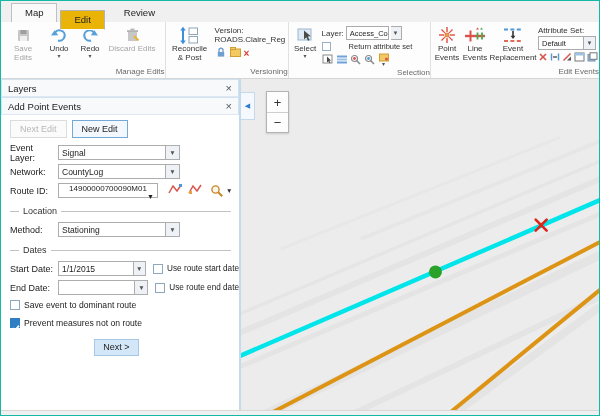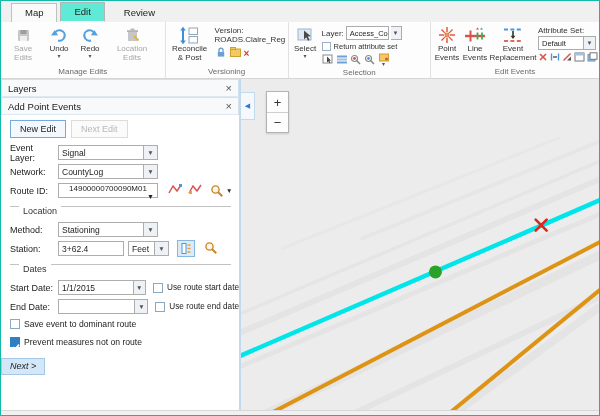--- a/index.html
+++ b/index.html
@@ -3,61 +3,61 @@
 <meta charset="utf-8">
 <style>
   * { box-sizing: border-box; margin:0; padding:0; }
   body { font-family:"Liberation Sans", sans-serif; background:#fff; }
   .root { position:relative; width:600px; height:416px; border:1px solid #14b8a6; background:#fff; overflow:hidden; }
 
   
   .tabstrip { height:21px; background:#f0f0f0; display:flex; align-items:flex-end; padding-left:10px; }
   .tab { font-size:9.5px; color:#222; padding:3px 13px 4px 13px; }
   .tab-map { background:#fafafa; border:1px solid #c0c0c0; border-bottom:none; margin-right:3px; }
-  .tab-edit { background:#5eead4; border:1px solid #b5b5b5; border-bottom:1px solid #fff; position:relative; top:0; }
+  .tab-edit { background:#eab308; border:1px solid #b5b5b5; border-bottom:1px solid #fff; position:relative; top:8px; }
   .tab-review { margin-left:6px; }
 
   
   .ribbon { height:57px; background:#fdfdfd; border-bottom:1px solid #d5d5d5; display:flex; }
   .rgroup { border-right:1px solid #e1e1e1; display:flex; flex-direction:column; height:100%; }
   .gc { flex:1; display:flex; align-items:flex-start; padding:2px 1px 0 3px; }
-  .glbl { text-align:center; font-size:8px; color:#6a6a6a; height:12px; line-height:11px; }
+  .glbl { text-align:right; font-size:8px; color:#6a6a6a; height:12px; line-height:11px; }
   .rbtn { display:flex; flex-direction:column; align-items:center; text-align:center; font-size:8px; color:#333; line-height:8.5px; padding:1px 0; }
   .rbtn .ic { height:20px; display:flex; align-items:center; justify-content:center; }
   .dis { color:#a5a5a5; }
   .caret { font-size:6px; color:#555; line-height:5px; }
   .redx { color:#d83b2f; font-size:10px; font-weight:bold; line-height:9px; }
   .vcol { display:flex; flex-direction:column; font-size:8px; color:#333; line-height:9px; padding-top:2px; }
   .icons-row { display:flex; gap:2px; align-items:center; margin-top:2px; }
   .cmb { height:14px; border:1px solid #ababab; background:#fff; display:flex; align-items:center; padding:0 3px; font-size:7.5px; color:#222; white-space:nowrap; overflow:hidden; }
   .arw { width:12px; height:14px; border:1px solid #ababab; border-left:none; background:#eef2f6; color:#555; font-size:6px; display:flex; align-items:center; justify-content:center; }
-  .chkrow { display:flex; align-items:flex-end; gap:3px; font-size:7.5px; color:#333; margin-top:2px; white-space:nowrap; }
+  .chkrow { display:flex; align-items:flex-end; gap:18px; font-size:7.5px; color:#333; margin-top:2px; white-space:nowrap; }
   .chk { width:9px; height:9px; border:1px solid #9ab0c4; background:#fff; flex:none; }
 
   
   .panel { position:absolute; left:0; top:78px; width:240px; height:333px; background:#fff; border-right:2px solid #c3d9ec; }
   .pbar { height:18px; background:#f7f9fb; border:1px solid #d3e2ef; border-bottom:1px solid #dde8f2; display:flex; align-items:center; padding:0 6px; font-size:9.5px; color:#222; }
   .pbar .x { margin-left:auto; color:#555; font-size:11px; line-height:10px; cursor:default; }
   .pbody { padding:5px 0 0 0; }
   .btnrow { display:flex; gap:5px; margin:0 0 7px 9px; }
   .pbtn { height:18px; padding:0 9px; font-size:9px; display:flex; align-items:center; background:#f2f8fd; border:1px solid #74a9d8; color:#222; }
   .pbtn.off { background:#fbfbfb; border:1px solid #dcdcdc; color:#b8b8b8; }
   .frow { display:flex; align-items:center; margin:0 0 4px 9px; height:15px; font-size:9px; color:#222; }
   .flbl { width:48px; flex:none; }
-  .fbox { width:86px; height:15px; border:1px solid #adadad; background:#fff; display:flex; align-items:center; padding:0 3px; font-size:8.5px; }
+  .fbox { width:108px; height:15px; border:1px solid #adadad; background:#fff; display:flex; align-items:center; padding:0 3px; font-size:8.5px; }
   .farw { width:14px; height:15px; border:1px solid #adadad; border-left:none; background:#eef1f5; color:#555; font-size:6.5px; display:flex; align-items:center; justify-content:center; }
   .inarw { margin-left:auto; color:#222; font-size:7px; }
-  .sect { display:flex; align-items:flex-start; margin:8px 8px 6px 9px; font-size:9px; color:#333; }
+  .sect { display:flex; align-items:center; margin:8px 8px 6px 9px; font-size:9px; color:#333; }
   .sect::before { content:""; width:9px; border-top:1px solid #c2c2c2; margin-right:4px; }
   .sect::after { content:""; flex:1; border-top:1px solid #c2c2c2; margin-left:4px; }
   .ck { width:10px; height:10px; border:1px solid #8fa8bd; background:#fff; flex:none; }
   .ck.on { background:#2f7fc4; border-color:#2f7fc4; }
   .cklbl { font-size:8.2px; color:#222; margin-left:4px; white-space:nowrap; }
   .ckrow { display:flex; align-items:center; margin:0 0 3px 9px; height:11px; }
-  .nextrow { text-align:left; margin:8px 7px 0 0;font-style:italic; }
+  .nextrow { text-align:center; margin:8px 7px 0 0; }
   .nextbtn { display:inline-block; background:#d3e7f8; border:1px solid #a4c8e6; font-size:9px; color:#222; padding:2px 8px 3px 8px; }
   .stbtn { width:18px; height:17px; background:#dcebf8; border:1px solid #86b7e0; display:flex; align-items:center; justify-content:center; margin-left:8px; }
 
   
   .map { position:absolute; left:240px; top:78px; width:359px; height:333px; background:#ececec; overflow:hidden; }
   .map svg.scene { position:absolute; left:0; top:0; }
   .collapse { position:absolute; left:0; top:13px; width:14px; height:28px; background:#f5f9fd; border:1px solid #c3d9ec; border-left:none; display:flex; align-items:center; justify-content:center; font-size:7px; color:#2b7cd3; }
   .zoomctl { position:absolute; left:25px; top:12px; width:23px; border:1px solid #b3b3b3; background:#fdfdfd; box-shadow:0 1px 2px rgba(0,0,0,.15); }
   .zbtn { height:20px; display:flex; align-items:center; justify-content:center; font-size:13px; color:#333; }
   .zbtn + .zbtn { border-top:1px solid #cfcfcf; }
@@ -113,21 +113,21 @@
         </div>
         <div class="rbtn" style="width:50px">
           <span class="ic">
             <svg width="17" height="17">
                 <rect x="4" y="5" width="9" height="9" fill="#c7c7c7"></rect>
                 <rect x="3" y="3.2" width="11" height="1.8" fill="#b3b3b3"></rect>
                 <rect x="6.5" y="1.6" width="4" height="1.6" fill="#b3b3b3"></rect>
                 <line x1="10" y1="9" x2="14.5" y2="13.5" stroke="#e5b52a" stroke-width="2"></line>
               </svg>
           </span>
-          <span class="dis">Location Edits</span>
+          <span class="dis">Discard Edits</span>
         </div>
       </div>
       <div class="glbl">Manage Edits</div>
     </div>
 
     <div class="rgroup" style="width:128px">
       <div class="gc" style="gap:4px">
         <div class="rbtn" style="width:42px">
           <span class="ic">
             <svg width="21" height="19">
@@ -319,22 +319,22 @@
       <span>Layers</span>
       <span class="x">×</span>
     </div>
     <div class="pbar">
       <span>Add Point Events</span>
       <span class="x">×</span>
     </div>
 
     <div class="pbody">
       <div class="btnrow">
+        <div class="pbtn off">Next Edit</div>
         <div class="pbtn">New Edit</div>
-        <div class="pbtn off">Next Edit</div>
       </div>
 
       <div class="frow">
         <span class="flbl">Event Layer:</span>
         <span class="fbox">Signal</span>
         <span class="farw">▼</span>
       </div>
 
       <div class="frow">
         <span class="flbl">Network:</span>
@@ -372,40 +372,20 @@
       <div class="sect">
         <span>Location</span>
       </div>
 
       <div class="frow">
         <span class="flbl">Method:</span>
         <span class="fbox">Stationing</span>
         <span class="farw">▼</span>
       </div>
 
-      <div class="frow">
-        <span class="flbl">Station:</span>
-        <span class="fbox" style="width:66px">3+62.4</span>
-        <span class="fbox" style="width:27px; margin-left:4px;">Feet</span>
-        <span class="farw">▼</span>
-        <span class="stbtn">
-          <svg width="12" height="13">
-              <rect x="2" y="1.5" width="4" height="10" fill="#fff" stroke="#4f97d9"></rect>
-              <line x1="7.5" y1="3" x2="10.5" y2="3" stroke="#e0a030" stroke-width="1.4"></line>
-              <line x1="7.5" y1="6.5" x2="10.5" y2="6.5" stroke="#e0a030" stroke-width="1.4"></line>
-              <line x1="7.5" y1="10" x2="10.5" y2="10" stroke="#e0a030" stroke-width="1.4"></line>
-            </svg>
-        </span>
-        <span style="margin-left:9px">
-          <svg width="14" height="13">
-              <circle cx="5.5" cy="5.5" r="3.6" fill="#fdf6e8" stroke="#c8882a" stroke-width="1.4"></circle>
-              <line x1="8.2" y1="8.2" x2="12.2" y2="12.2" stroke="#c8882a" stroke-width="2"></line>
-            </svg>
-        </span>
-      </div>
 
       <div class="sect">
         <span>Dates</span>
       </div>
 
       <div class="frow">
         <span class="flbl">Start Date:</span>
         <span class="fbox" style="width:84px">1/1/2015</span>
         <span class="farw">▼</span>
         <span class="ck" style="margin-left:7px"></span>

